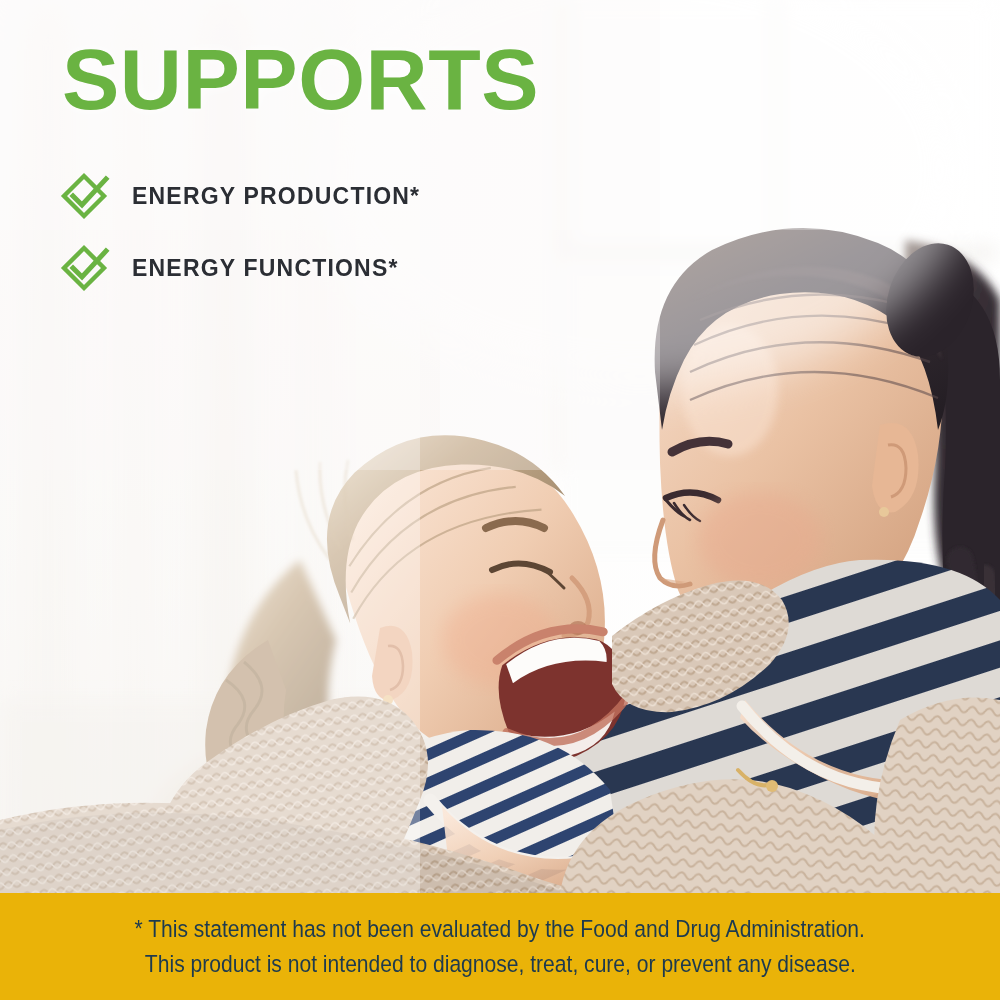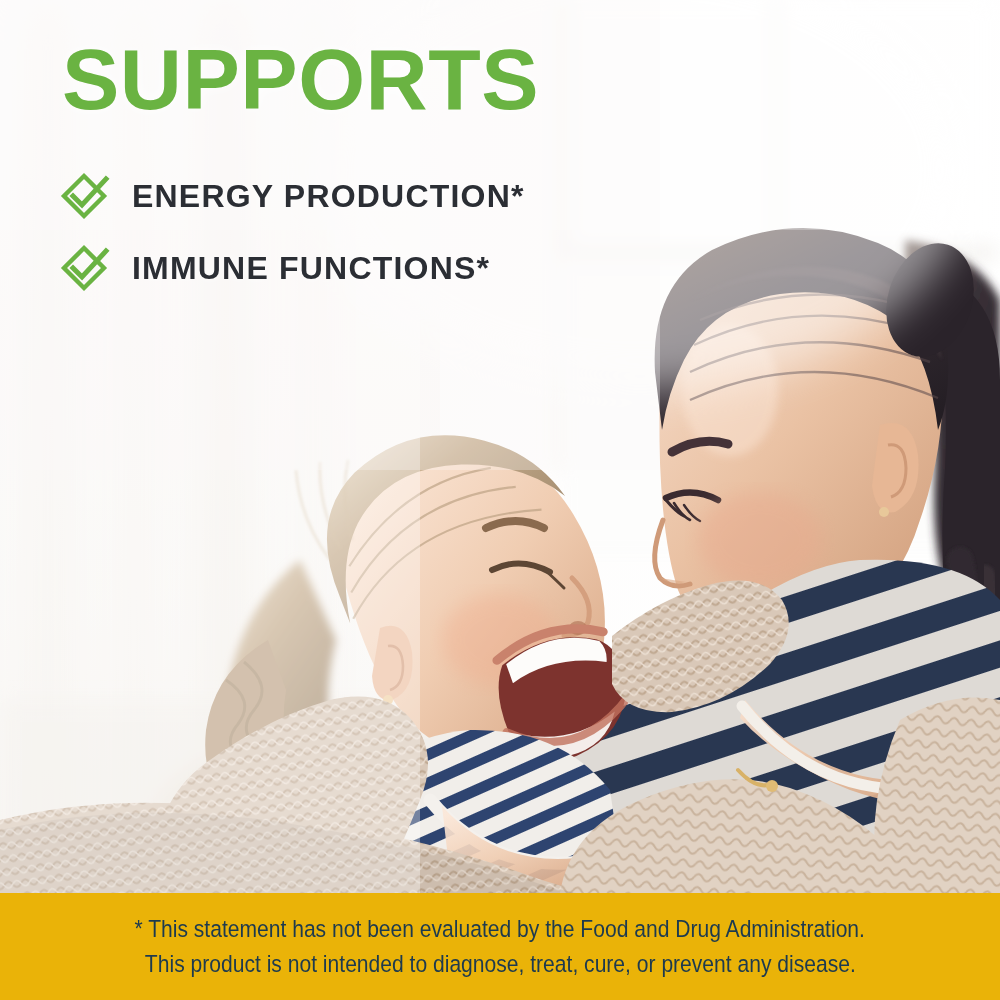--- a/index.html
+++ b/index.html
@@ -59,21 +59,21 @@
   }
   .benefit-icon {
     width: 52px;
     height: 52px;
     flex: 0 0 52px;
     display: block;
   }
   .benefit-icon svg { display: block; }
   .benefit-label {
     margin-left: 22px;
-    font-size: 32px;
+    font-size: 23px;
     font-weight: 700;
     letter-spacing: 1.2px;
     color: #2b2e34;
     font-family: "Liberation Sans", sans-serif;
     white-space: nowrap;
     text-shadow: 0 0 10px rgba(255,255,255,0.8);
   }
 
   
   #footer {
@@ -410,21 +410,21 @@
       <span class="benefit-label">ENERGY PRODUCTION*</span>
     </div>
 
     <div class="benefit-row">
       <span class="benefit-icon">
         <svg width="52" height="52" viewBox="0 0 52 52" xmlns="http://www.w3.org/2000/svg">
           <path d="M 26 6 L 46 26 L 26 46 L 6 26 Z" fill="none" stroke="#6ab342" stroke-width="4.4" stroke-linejoin="miter"></path>
           <path d="M 15 26 L 24 35 L 48 9" fill="none" stroke="#6ab342" stroke-width="5" stroke-linecap="square" stroke-linejoin="miter"></path>
         </svg>
       </span>
-      <span class="benefit-label">IMMUNE FUNCTIONS*</span>
+      <span class="benefit-label">ENERGY FUNCTIONS*</span>
     </div>
 
 
   </div>
 
   <div id="footer">
     <div class="footer-line">* This statement has not been evaluated by the Food and Drug Administration.</div>
     <div class="footer-line">This product is not intended to diagnose, treat, cure, or prevent any disease.</div>
   </div>
 

